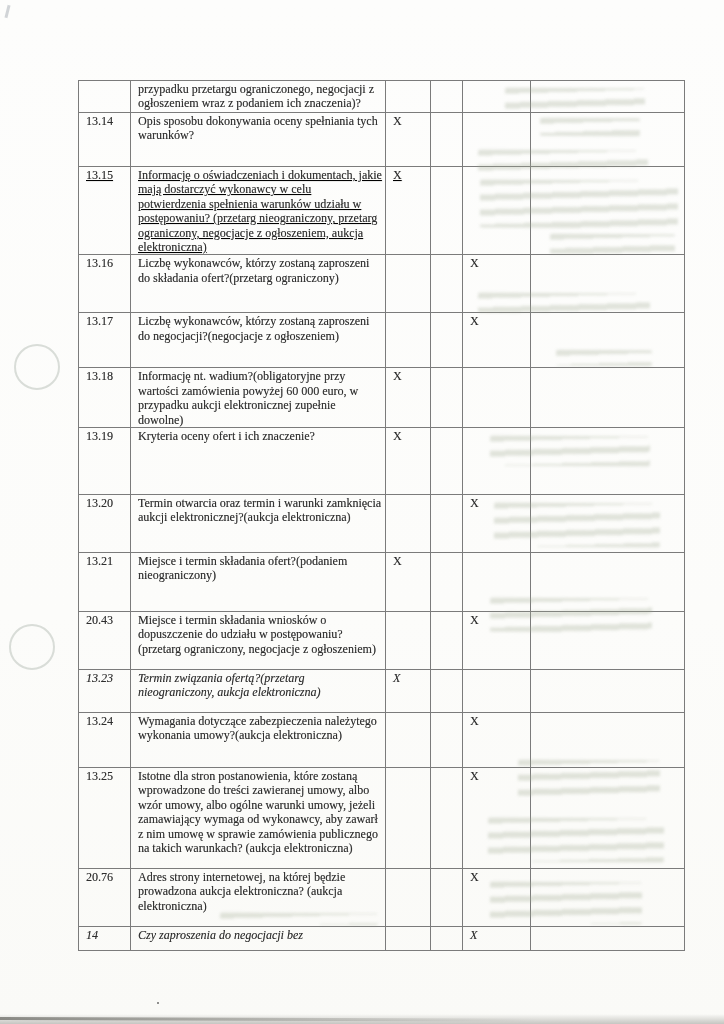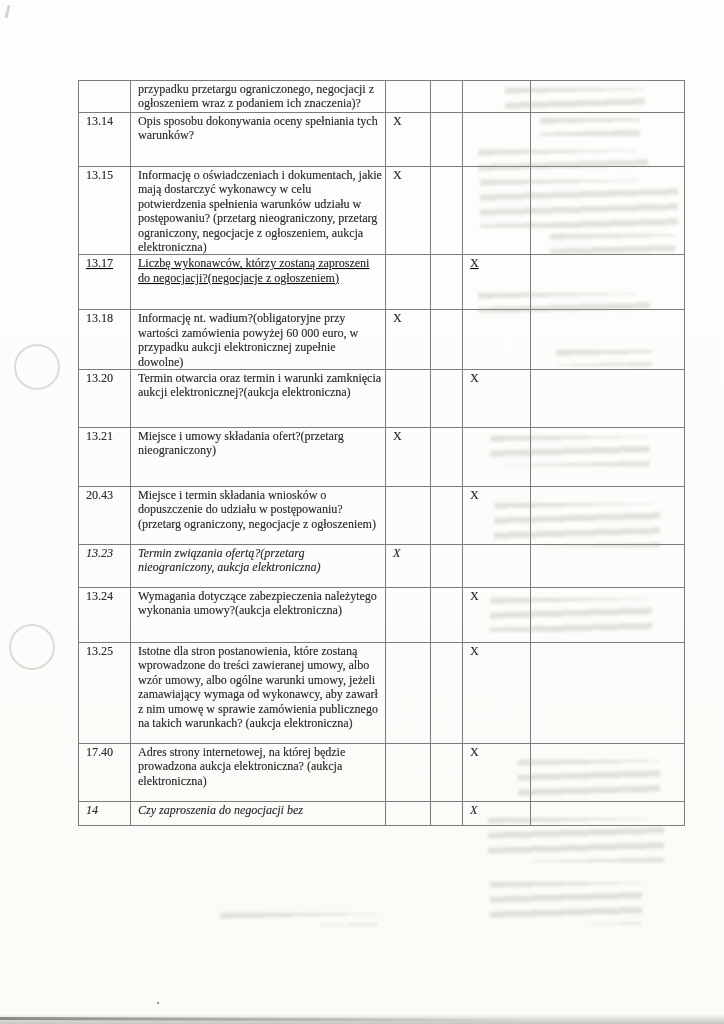--- a/index.html
+++ b/index.html
@@ -82,55 +82,71 @@
           <td class="mark-cell"></td>
         </tr>
         <tr style="height: 54px;">
           <td class="num-cell">13.14</td>
           <td class="question-cell">Opis sposobu dokonywania oceny spełniania tych warunków?</td>
           <td class="mark-cell">X</td>
           <td class="mark-cell"></td>
           <td class="mark-cell"></td>
           <td class="mark-cell"></td>
         </tr>
-        <tr style="height: 87px;">
+        <tr style="height: 87px; text-decoration: underline;">
           <td class="num-cell">13.15</td>
           <td class="question-cell">Informację o oświadczeniach i dokumentach, jakie mają dostarczyć wykonawcy w celu potwierdzenia spełnienia warunków udziału w postępowaniu? (przetarg nieograniczony, przetarg ograniczony, negocjacje z ogłoszeniem, aukcja elektroniczna)</td>
           <td class="mark-cell">X</td>
           <td class="mark-cell"></td>
           <td class="mark-cell"></td>
           <td class="mark-cell"></td>
         </tr>
-        <tr style="height: 55px; text-decoration: underline;">
+        <tr style="height: 58px;">
+          <td class="num-cell">13.16</td>
+          <td class="question-cell">Liczbę wykonawców, którzy zostaną zaproszeni do składania ofert?(przetarg ograniczony)</td>
+          <td class="mark-cell"></td>
+          <td class="mark-cell"></td>
+          <td class="mark-cell">X</td>
+          <td class="mark-cell"></td>
+        </tr>
+        <tr style="height: 55px;">
           <td class="num-cell">13.17</td>
           <td class="question-cell">Liczbę wykonawców, którzy zostaną zaproszeni do negocjacji?(negocjacje z ogłoszeniem)</td>
           <td class="mark-cell"></td>
           <td class="mark-cell"></td>
           <td class="mark-cell">X</td>
           <td class="mark-cell"></td>
         </tr>
         <tr style="height: 59px;">
           <td class="num-cell">13.18</td>
           <td class="question-cell">Informację nt. wadium?(obligatoryjne przy wartości zamówienia powyżej 60 000 euro, w przypadku aukcji elektronicznej zupełnie dowolne)</td>
           <td class="mark-cell">X</td>
           <td class="mark-cell"></td>
           <td class="mark-cell"></td>
           <td class="mark-cell"></td>
         </tr>
+        <tr style="height: 67px;">
+          <td class="num-cell">13.19</td>
+          <td class="question-cell">Kryteria oceny ofert i ich znaczenie?</td>
+          <td class="mark-cell">X</td>
+          <td class="mark-cell"></td>
+          <td class="mark-cell"></td>
+          <td class="mark-cell"></td>
+        </tr>
         <tr style="height: 58px;">
           <td class="num-cell">13.20</td>
           <td class="question-cell">Termin otwarcia oraz termin i warunki zamknięcia aukcji elektronicznej?(aukcja elektroniczna)</td>
           <td class="mark-cell"></td>
           <td class="mark-cell"></td>
           <td class="mark-cell">X</td>
           <td class="mark-cell"></td>
         </tr>
         <tr style="height: 59px;">
           <td class="num-cell">13.21</td>
-          <td class="question-cell">Miejsce i umowy składania ofert?(przetarg nieograniczony)</td>
+          <td class="question-cell">Miejsce i termin składania ofert?(podaniem nieograniczony)</td>
           <td class="mark-cell">X</td>
           <td class="mark-cell"></td>
           <td class="mark-cell"></td>
           <td class="mark-cell"></td>
         </tr>
         <tr style="height: 58px;">
           <td class="num-cell">20.43</td>
           <td class="question-cell">Miejsce i termin składania wniosków o dopuszczenie do udziału w postępowaniu?(przetarg ograniczony, negocjacje z ogłoszeniem)</td>
           <td class="mark-cell"></td>
           <td class="mark-cell"></td>
@@ -155,21 +171,21 @@
         </tr>
         <tr style="height: 101px;">
           <td class="num-cell">13.25</td>
           <td class="question-cell">Istotne dla stron postanowienia, które zostaną wprowadzone do treści zawieranej umowy, albo wzór umowy, albo ogólne warunki umowy, jeżeli zamawiający wymaga od wykonawcy, aby zawarł z nim umowę w sprawie zamówienia publicznego na takich warunkach? (aukcja elektroniczna)</td>
           <td class="mark-cell"></td>
           <td class="mark-cell"></td>
           <td class="mark-cell">X</td>
           <td class="mark-cell"></td>
         </tr>
         <tr style="height: 58px;">
-          <td class="num-cell">17.40</td>
+          <td class="num-cell">20.76</td>
           <td class="question-cell">Adres strony internetowej, na której będzie prowadzona aukcja elektroniczna? (aukcja elektroniczna)</td>
           <td class="mark-cell"></td>
           <td class="mark-cell"></td>
           <td class="mark-cell">X</td>
           <td class="mark-cell"></td>
         </tr>
         <tr style="height: 24px; font-style: italic;">
           <td class="num-cell">14</td>
           <td class="question-cell">Czy zaproszenia do negocjacji bez</td>
           <td class="mark-cell"></td>

